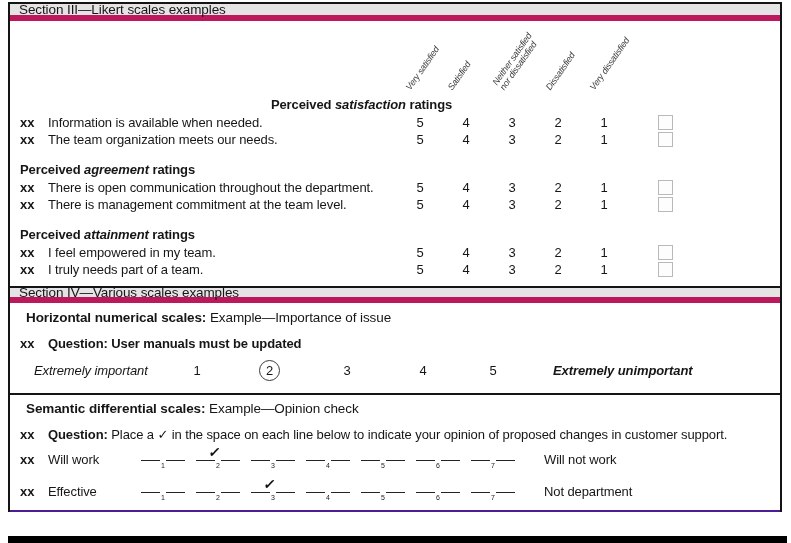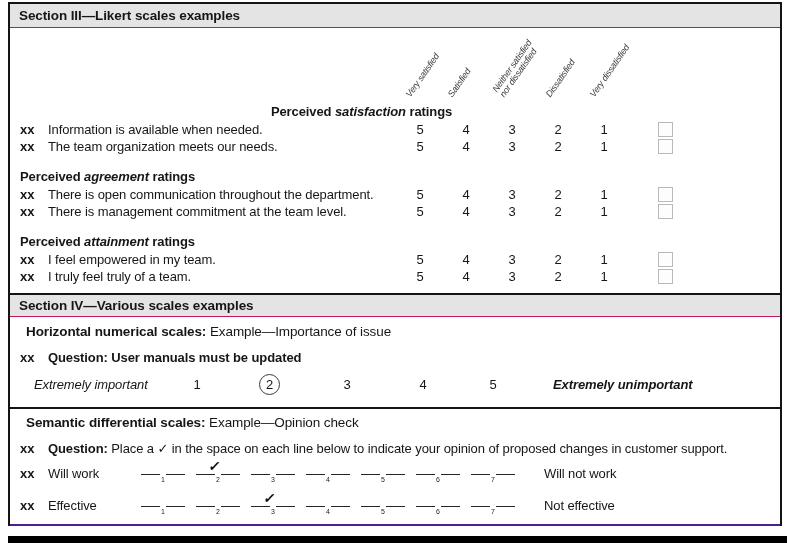--- a/index.html
+++ b/index.html
@@ -11,23 +11,23 @@
     -webkit-font-smoothing:antialiased;
   }
   .page { position:relative; width:791px; height:543px; background:#fff; overflow:hidden; }
   .frame {
     position:absolute; left:8px; top:2px; width:774px;
     border-left:2px solid #141414; border-right:2px solid #141414; border-top:2px solid #141414;
     background:#fff;
   }
   
   .secbar {
-    height:24px; background:#e4e4e4; border-bottom:1px solid #be185d;
+    height:17px; background:#e4e4e4; border-bottom:6px solid #be185d;
     display:flex; align-items:center; padding-left:9px;
-    font-weight:bold; font-size:13.5px;
+    font-weight:normal; font-size:13.5px;
   }
   .secbar.with-top { border-top:2px solid #141414; }
 
   
   .lk-zone { padding-bottom:8px; }
   .lk-headers { position:relative; height:74px; }
   .rlabel {
     position:absolute; bottom:3px; font-style:italic; font-size:9px; color:#3c3c3c;
     transform:rotate(-55deg); transform-origin:0 100%;
     white-space:nowrap; letter-spacing:-0.2px; line-height:9px;
@@ -176,21 +176,21 @@
         <span class="c-num">3</span>
         <span class="c-num">2</span>
         <span class="c-num">1</span>
         <span class="c-box">
             <span class="checkbox"></span>
           </span>
       </div>
       <div class="lrow">
         <span></span>
         <span class="xx">xx</span>
-        <span class="c-stmt">I truly feel truly of a team.</span>
+        <span class="c-stmt">I truly needs part of a team.</span>
         <span class="c-num">5</span>
         <span class="c-num">4</span>
         <span class="c-num">3</span>
         <span class="c-num">2</span>
         <span class="c-num">1</span>
         <span class="c-box">
             <span class="checkbox"></span>
           </span>
       </div>
     </div>
@@ -307,20 +307,20 @@
               <span class="sd-seg l"></span>
               <span class="sd-seg r"></span>
               <span class="sd-num">6</span>
             </span>
           <span class="sd-unit">
               <span class="sd-seg l"></span>
               <span class="sd-seg r"></span>
               <span class="sd-num">7</span>
             </span>
         </span>
-        <span class="sd-right">Not effective</span>
+        <span class="sd-right">Not department</span>
       </div>
     </div>
 
   </div>
 
   <div class="bottom-bar"></div>
 </div>
 
 </body></html>

